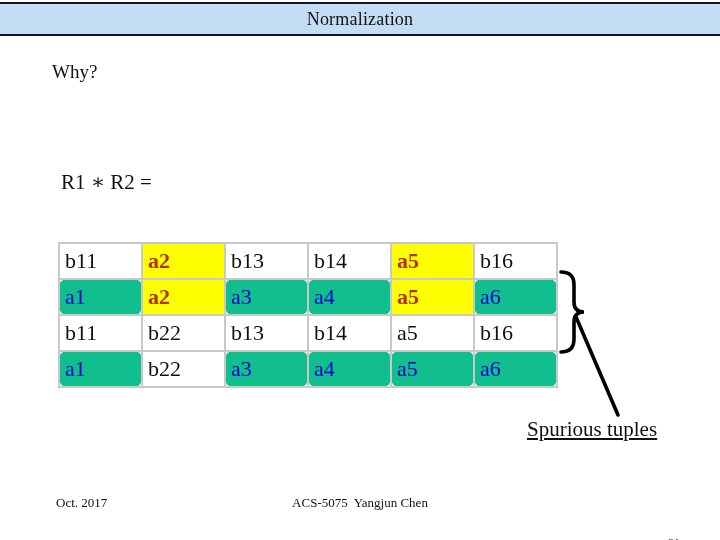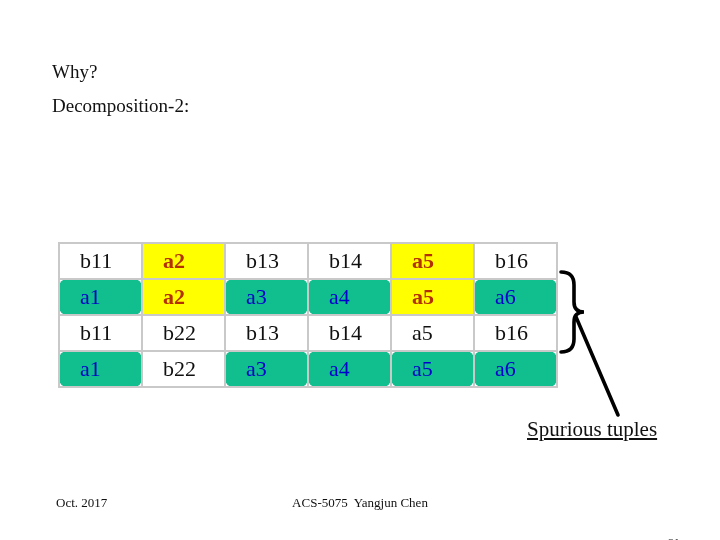--- a/index.html
+++ b/index.html
@@ -13,45 +13,48 @@
     border-bottom:2px solid var(--bar-border);
     display:flex;align-items:center;justify-content:center;box-sizing:content-box;
   }
   .title{font-size:18px;letter-spacing:.2px;}
   .line-why{position:absolute;left:52px;top:61px;font-size:19px;}
   .line-decomp{position:absolute;left:52px;top:95px;font-size:19px;}
   .equation{position:absolute;left:61px;top:170px;font-size:21px;}
   .join-table{position:absolute;left:58px;top:242px;border-collapse:collapse;}
   .join-table td{
     width:83px;height:36px;border:2px solid var(--tbl-border);
-    font-size:22px;padding:0 0 0 20px;box-sizing:border-box;vertical-align:middle;
+    font-size:22px;padding:0 0 0 5px;box-sizing:border-box;vertical-align:middle;
   }
   .bg-white{background:#ffffff;}
   .bg-yellow{background:var(--yellow);font-weight:bold;}
   .bg-teal{background:var(--teal);}
   .fg-black{color:#101010;}
   .fg-red{color:var(--red);}
   .fg-blue{color:var(--blue);border-radius:8px;}
   .brace-svg{position:absolute;left:557px;top:269px;}
   .pointer-svg{position:absolute;left:571px;top:312px;}
   .spurious{position:absolute;left:527px;top:417px;font-size:21px;text-decoration:underline;}
   .footer{position:absolute;top:495px;left:0;width:100%;height:18px;font-size:13px;}
   .footer-left{position:absolute;left:56px;top:0;}
   .footer-center{position:absolute;left:0;top:0;width:100%;text-align:center;white-space:pre;}
   .footer-right{position:absolute;right:40px;top:0;margin-top:40px;}
 </style>
 </head>
 <body>
 
 <div class="slide">
 
+  <div class="title-bar">
+    <span class="title">Normalization</span>
+  </div>
 
   <div class="line-why">Why?</div>
-  <div class="line-decomp">Decomposition-2:</div>
 
+  <div class="equation">R1 ∗ R2 =</div>
 
   <table class="join-table">
     <tbody>
         <tr>
           <td class="bg-white fg-black">b11</td>
           <td class="bg-yellow fg-red">a2</td>
           <td class="bg-white fg-black">b13</td>
           <td class="bg-white fg-black">b14</td>
           <td class="bg-yellow fg-red">a5</td>
           <td class="bg-white fg-black">b16</td>

